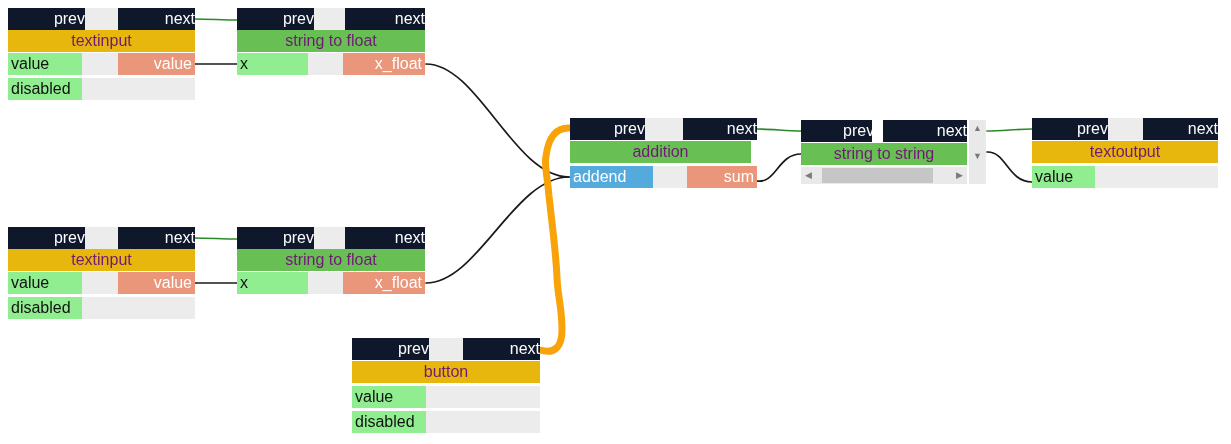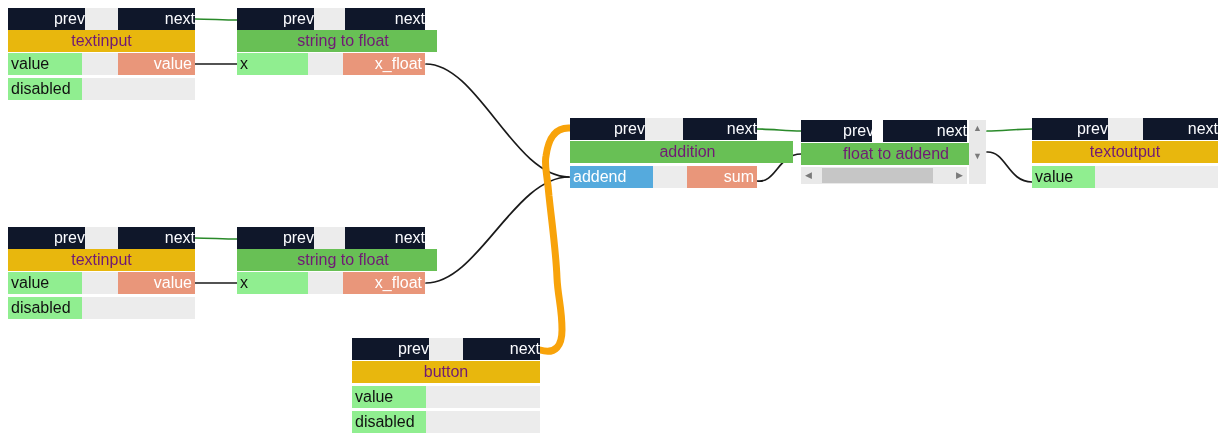--- a/index.html
+++ b/index.html
@@ -9,21 +9,21 @@
   }
   .wires{position:absolute;left:0;top:0;width:1231px;height:444px;}
   .node{position:absolute;}
   .row{display:flex;height:22px;line-height:22px;white-space:nowrap;}
   .mb0{margin-bottom:0;} .mb1{margin-bottom:1px;} .mb2{margin-bottom:2px;} .mb3{margin-bottom:3px;}
   .cell{height:22px;line-height:22px;overflow:hidden;box-sizing:border-box;}
   .exec{background:#0f172a;color:#fbfcff;text-align:right;padding-left:42px;}
   .gap{background:#ececec;}
   .gapw{background:#ffffff;}
   .title{background:#e8b70d;text-align:center;color:#701a75;}
-  .title.fn{background:#68c055;padding-left:12px;}
+  .title.fn{background:#68c055;}
   .in{background:#90ee90;color:#111;text-align:left;padding-left:3px;}
   .in.sel{background:#55aadd;color:#ffffff;}
   .out{background:#e9967a;color:#ffffff;text-align:right;padding-right:3px;}
   .body-fill{background:#ececec;}
   
   .hscroll{width:166px;height:17px;background:#e9e9e9;display:flex;align-items:center;position:relative;}
   .sbtn{width:15px;height:17px;line-height:17px;text-align:center;color:#7a7a7a;font-size:9px;flex:0 0 auto;}
   .htrack{position:relative;flex:1 1 auto;height:17px;}
   .hthumb{position:absolute;left:6px;top:1px;width:111px;height:15px;background:#c6c6c6;}
   .vscroll{position:absolute;left:168px;top:0;width:17px;height:64px;background:#e9e9e9;}
@@ -112,35 +112,35 @@
       <div class="cell out" style="width:82px">x_float</div>
     </div>
   </div>
 
   <div class="node" style="left:570px;top:118px;width:187px">
     <div class="row mb1">
       <div class="cell exec" style="width:75px">prev</div>
       <div class="cell gap" style="width:38px"></div>
       <div class="cell exec" style="width:74px">next</div>
     </div>
-    <div class="row title fn mb3" style="width:211px;display:block">addition</div>
+    <div class="row title fn mb3" style="width:181px;display:block">addition</div>
     <div class="row mb0">
       <div class="cell in sel" style="width:87px">addend</div>
       <div class="cell body-fill" style="width:36px"></div>
       <div class="cell out" style="width:74px">sum</div>
     </div>
   </div>
 
   <div class="node" style="left:801px;top:120px;width:186px;height:64px">
     <div class="row mb1">
       <div class="cell exec" style="width:71px">prev</div>
       <div class="cell gapw" style="width:11px"></div>
       <div class="cell exec" style="width:84px">next</div>
     </div>
-    <div class="row title fn mb2" style="width:166px;display:block">float to addend</div>
+    <div class="row title fn mb2" style="width:166px;display:block">string to string</div>
     <div class="hscroll">
       <div class="sbtn">◀</div>
       <div class="htrack">
         <div class="hthumb"></div>
       </div>
       <div class="sbtn">▶</div>
     </div>
     <div class="vscroll">
       <div class="vbtn up">▲</div>
       <div class="vbtn down">▼</div>

